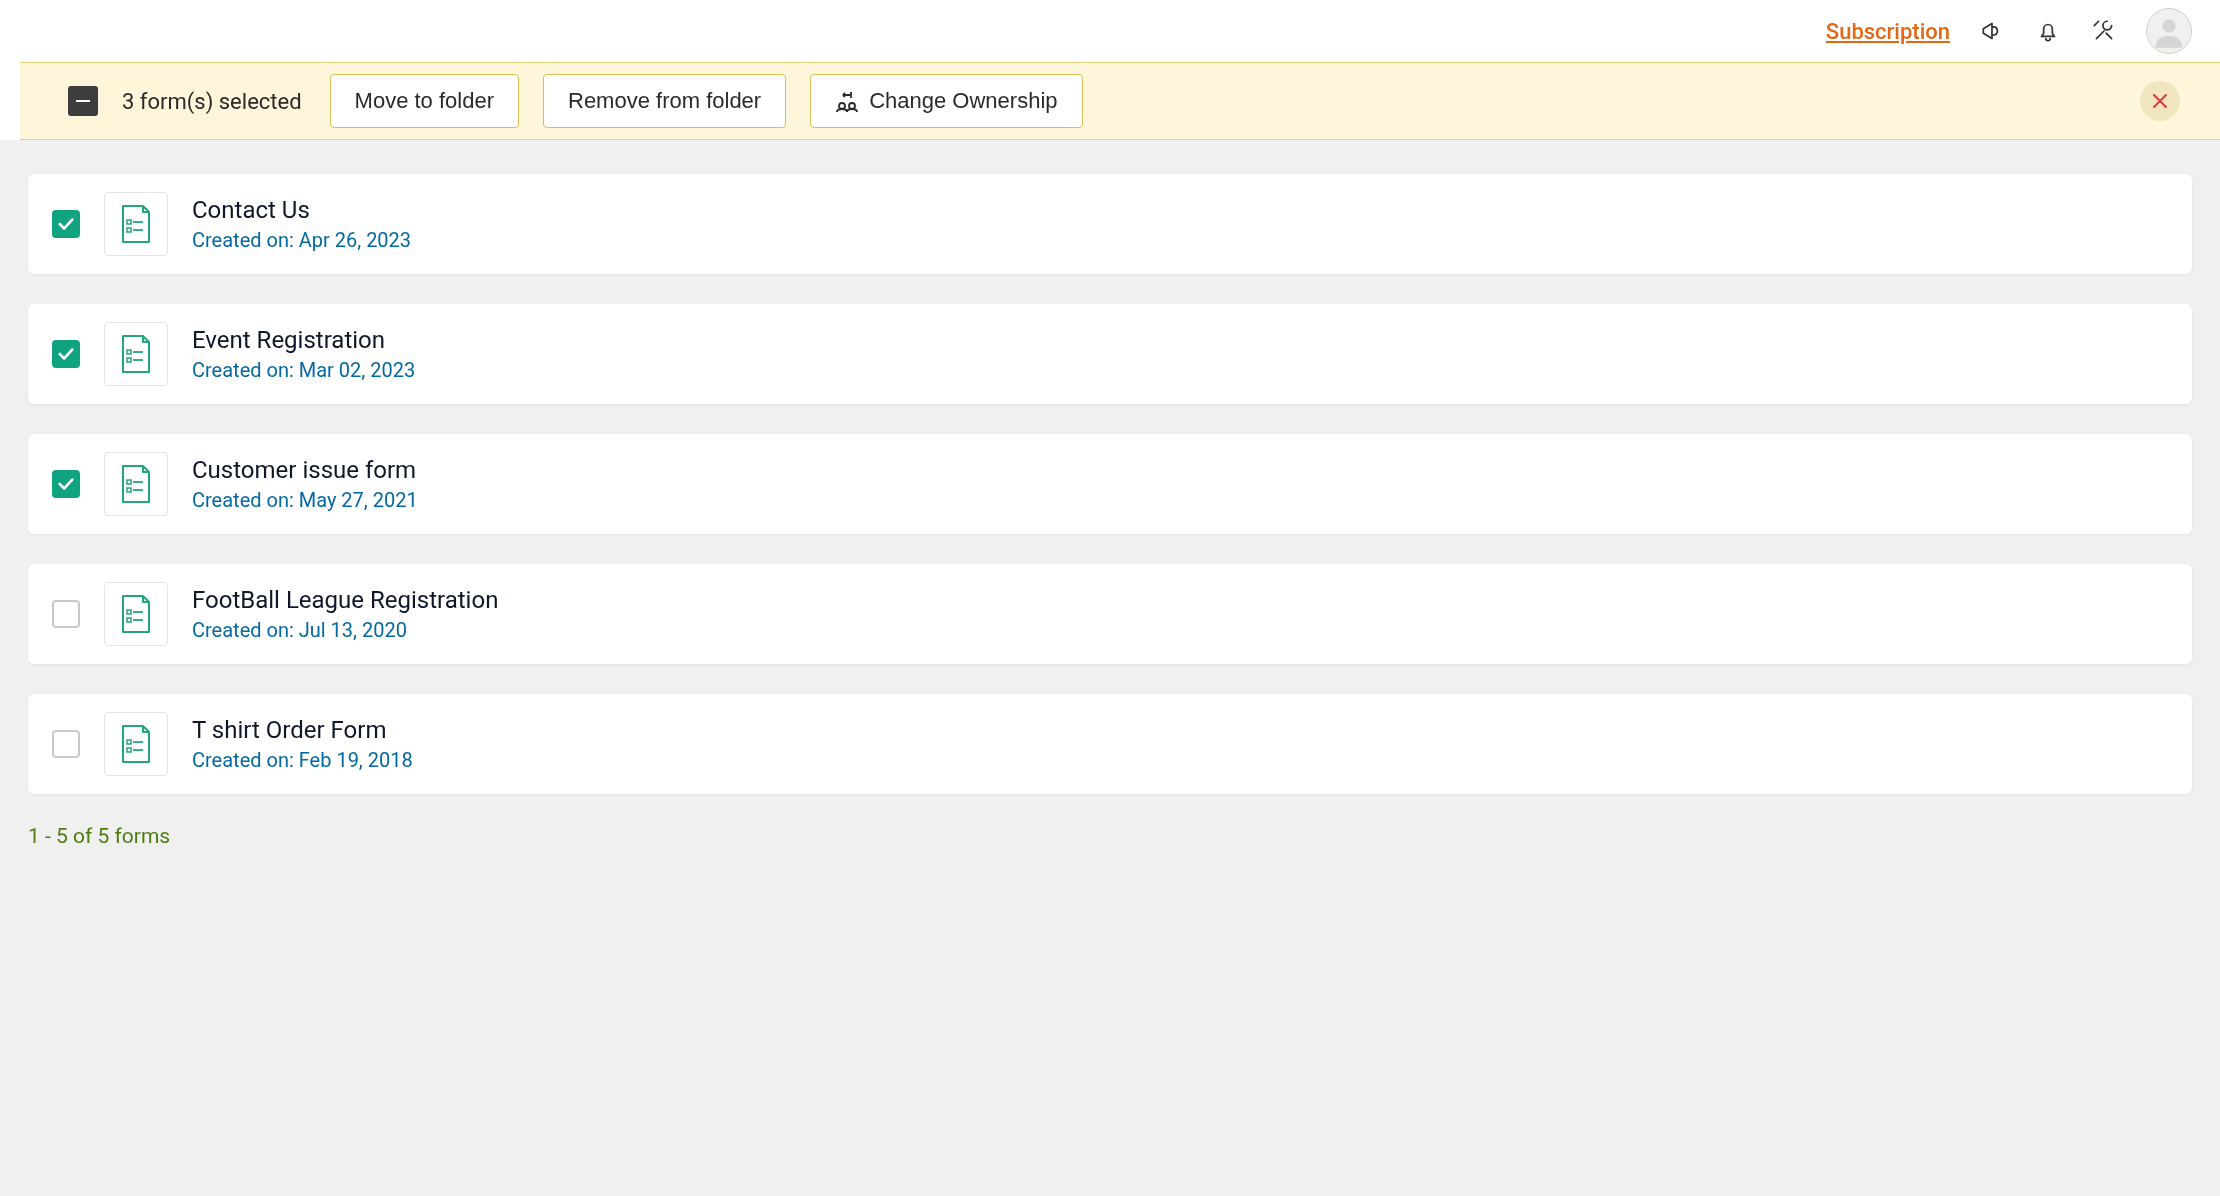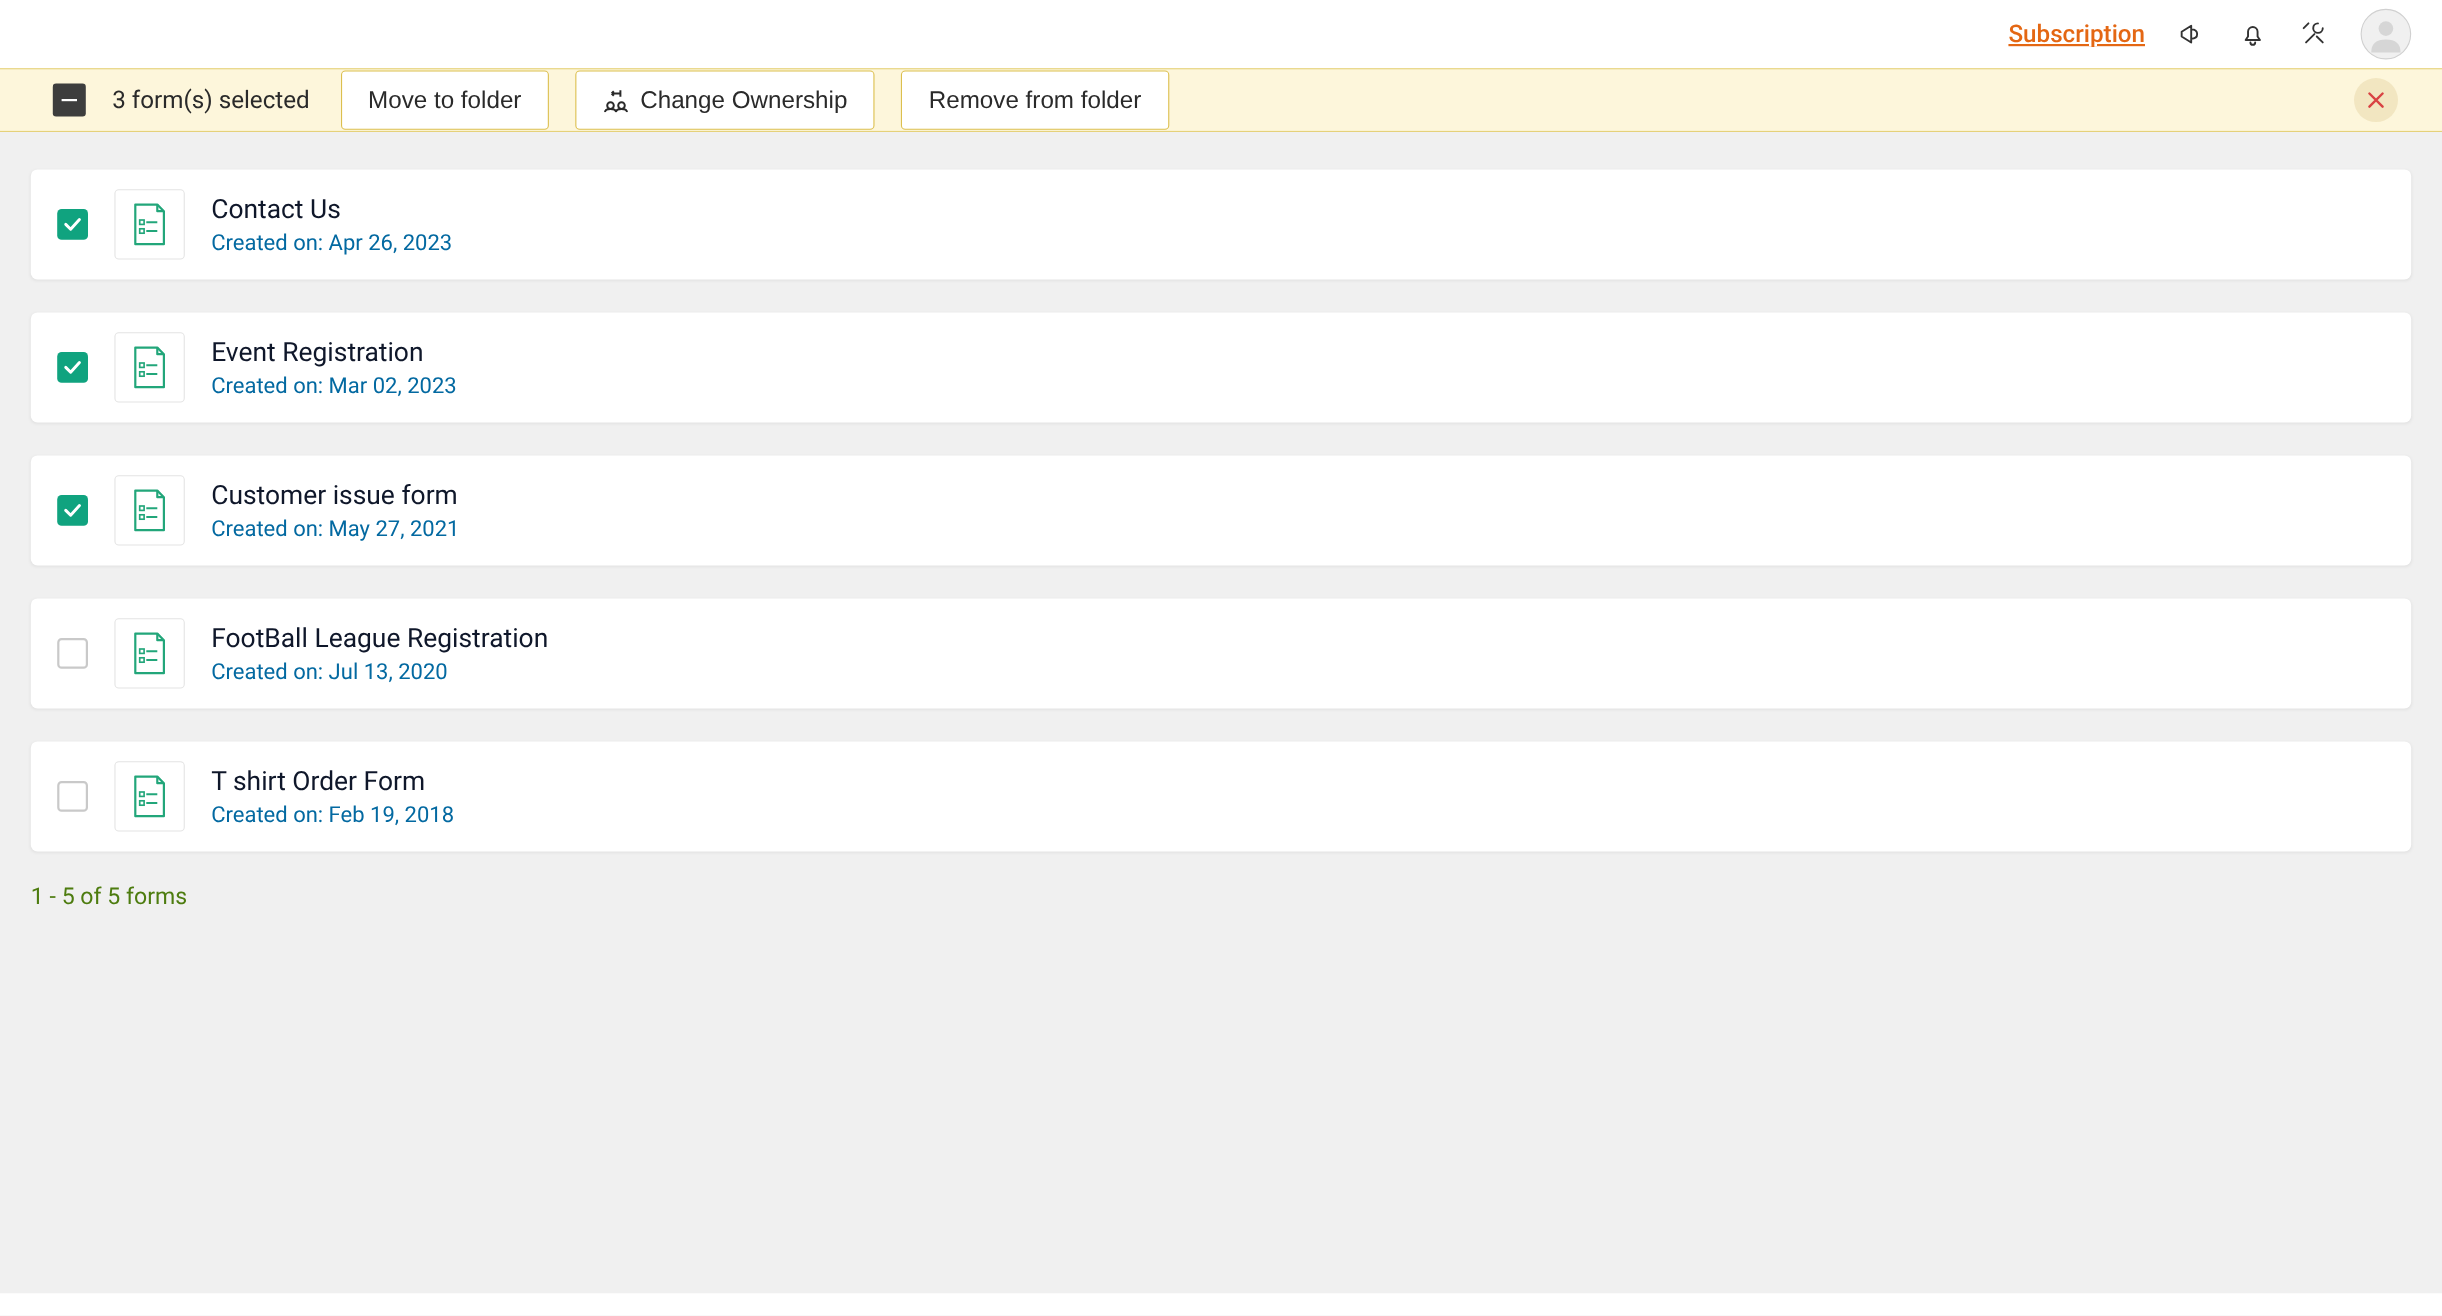--- a/index.html
+++ b/index.html
@@ -62,22 +62,23 @@
     }
     
     
     .selection-bar {
       display: flex;
       align-items: center;
       background: #fdf6db;
       border-top: 1px solid #e5d17a;
       border-bottom: 1px solid #e5d17a;
       padding: 0 40px 0 48px;
-      height: 58px;
+      height: 78px;
       gap: 24px;
+      margin-left: 20px;
     }
     .selection-bar .master-check {
       width: 30px;
       height: 30px;
       background: #3d3d3d;
       border-radius: 3px;
       display: flex;
       align-items: center;
       justify-content: center;
       cursor: pointer;
@@ -228,31 +229,31 @@
       </svg>
   </div>
 </div>
 
 <div class="selection-bar">
   <div class="master-check">
     <div class="dash"></div>
   </div>
   <span class="count-label">3 form(s) selected</span>
   <button class="sel-btn">Move to folder</button>
+  <button class="sel-btn">Remove from folder</button>
   <button class="sel-btn">
     <svg class="ownership-svg" viewBox="0 0 24 22">
       <circle cx="7" cy="16" r="3"></circle>
         <path d="M2 22 Q2 19 7 19 Q12 19 12 22"></path>
       <circle cx="17" cy="16" r="3"></circle>
         <path d="M12 22 Q12 19 17 19 Q22 19 22 22"></path>
       <path d="M8 5 L16 5 M8 5 L10 3 M8 5 L10 7 M16 2 L16 8"></path>
     </svg>
     <span>Change Ownership</span>
   </button>
-  <button class="sel-btn">Remove from folder</button>
   <div class="spacer"></div>
   <div class="close-btn">
     <svg viewBox="0 0 18 18">
         <path d="M3 3 L15 15 M15 3 L3 15" stroke-linecap="round"></path>
       </svg>
   </div>
 </div>
 
 <div class="content">
   <div id="forms-list">

